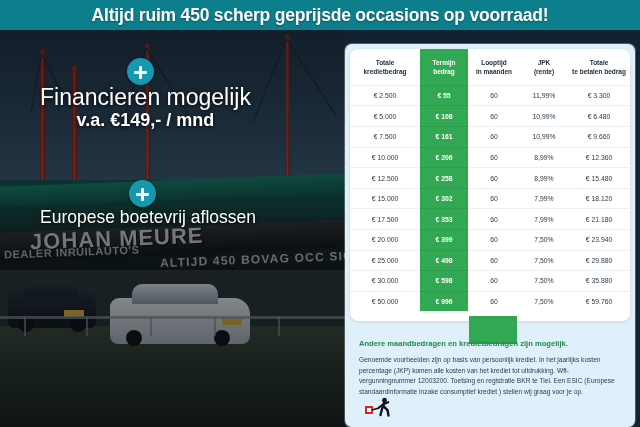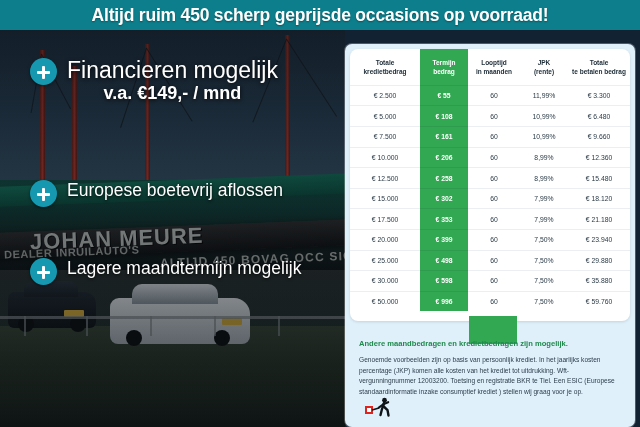--- a/index.html
+++ b/index.html
@@ -67,21 +67,21 @@
         background:linear-gradient(180deg,#eceff1,#b9bfc4);}
   .carB:before{content:"";position:absolute;left:22px;top:-14px;width:86px;height:20px;border-radius:10px 10px 0 0;
         background:linear-gradient(180deg,#dfe3e6,#8d979f);}
   .plate{position:absolute;width:20px;height:7px;background:#e4b53a;border-radius:1px;}
   .wheel{position:absolute;width:16px;height:16px;border-radius:50%;background:#0a0c0d;}
   .photo-dark{position:absolute;left:0;top:0;width:345px;height:397px;
               background:linear-gradient(180deg,rgba(8,14,20,.55),rgba(8,14,20,.35) 40%,rgba(8,14,20,.6));}
 
   
   .bullets{position:absolute;left:0;top:30px;width:345px;height:397px;}
-  .bullet{position:absolute;display:flex;}
+  .bullet{position:absolute;display:flex;align-items:center;flex-direction:column;}
   .plus-icon{
     width:27px;height:27px;border-radius:50%;
     background:#1699b0;flex:none;position:relative;
     box-shadow:0 1px 3px rgba(0,0,0,.5);
   }
   .plus-icon:before,.plus-icon:after{
     content:"";position:absolute;background:#ffffff;border-radius:1px;
   }
   .plus-icon:before{left:7px;top:12.5px;width:13px;height:3px;}
   .plus-icon:after{left:12px;top:7.5px;width:3px;height:13px;}
@@ -212,24 +212,20 @@
         <div class="headline1">Financieren mogelijk</div>
         <div class="headline2">v.a. €149,- / mnd</div>
       </div>
     </div>
 
     <div class="bullet b1">
       <div class="plus-icon"></div>
       <div class="bullet-text">Europese boetevrij aflossen</div>
     </div>
 
-    <div class="bullet b2">
-      <div class="plus-icon"></div>
-      <div class="bullet-text">Lagere maandtermijn mogelijk</div>
-    </div>
 
   </div>
 
   <div class="panel">
 
     <div class="table-card">
       <table>
         <colgroup>
           <col class="c1">
             <col class="c2">

